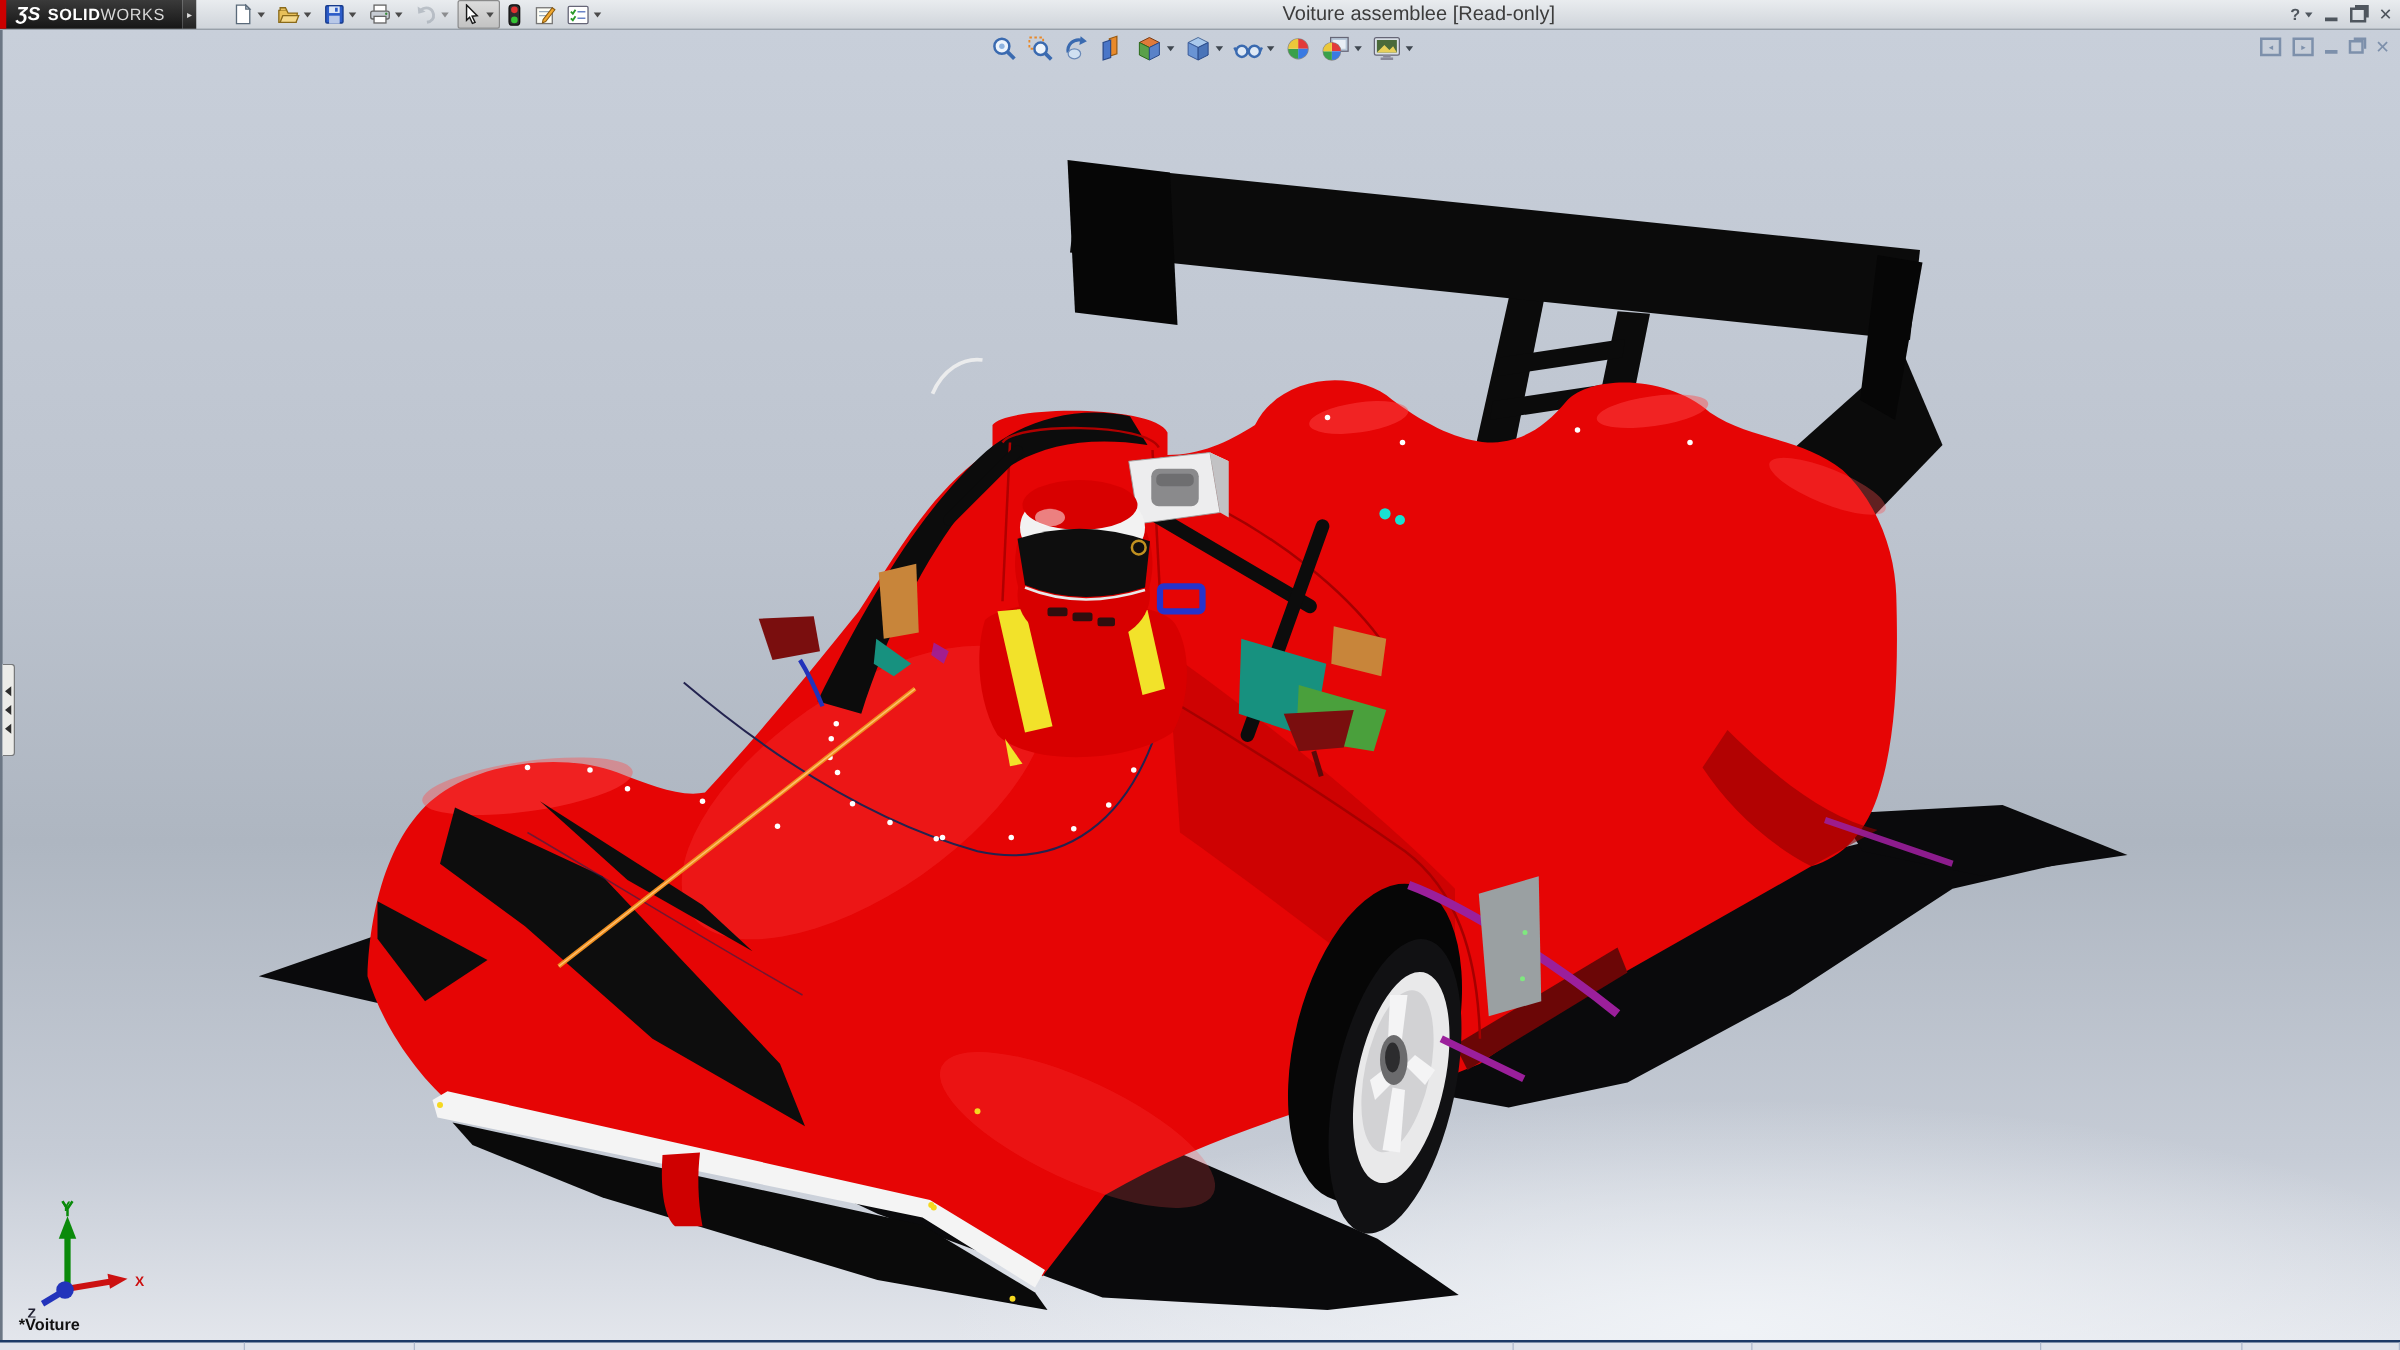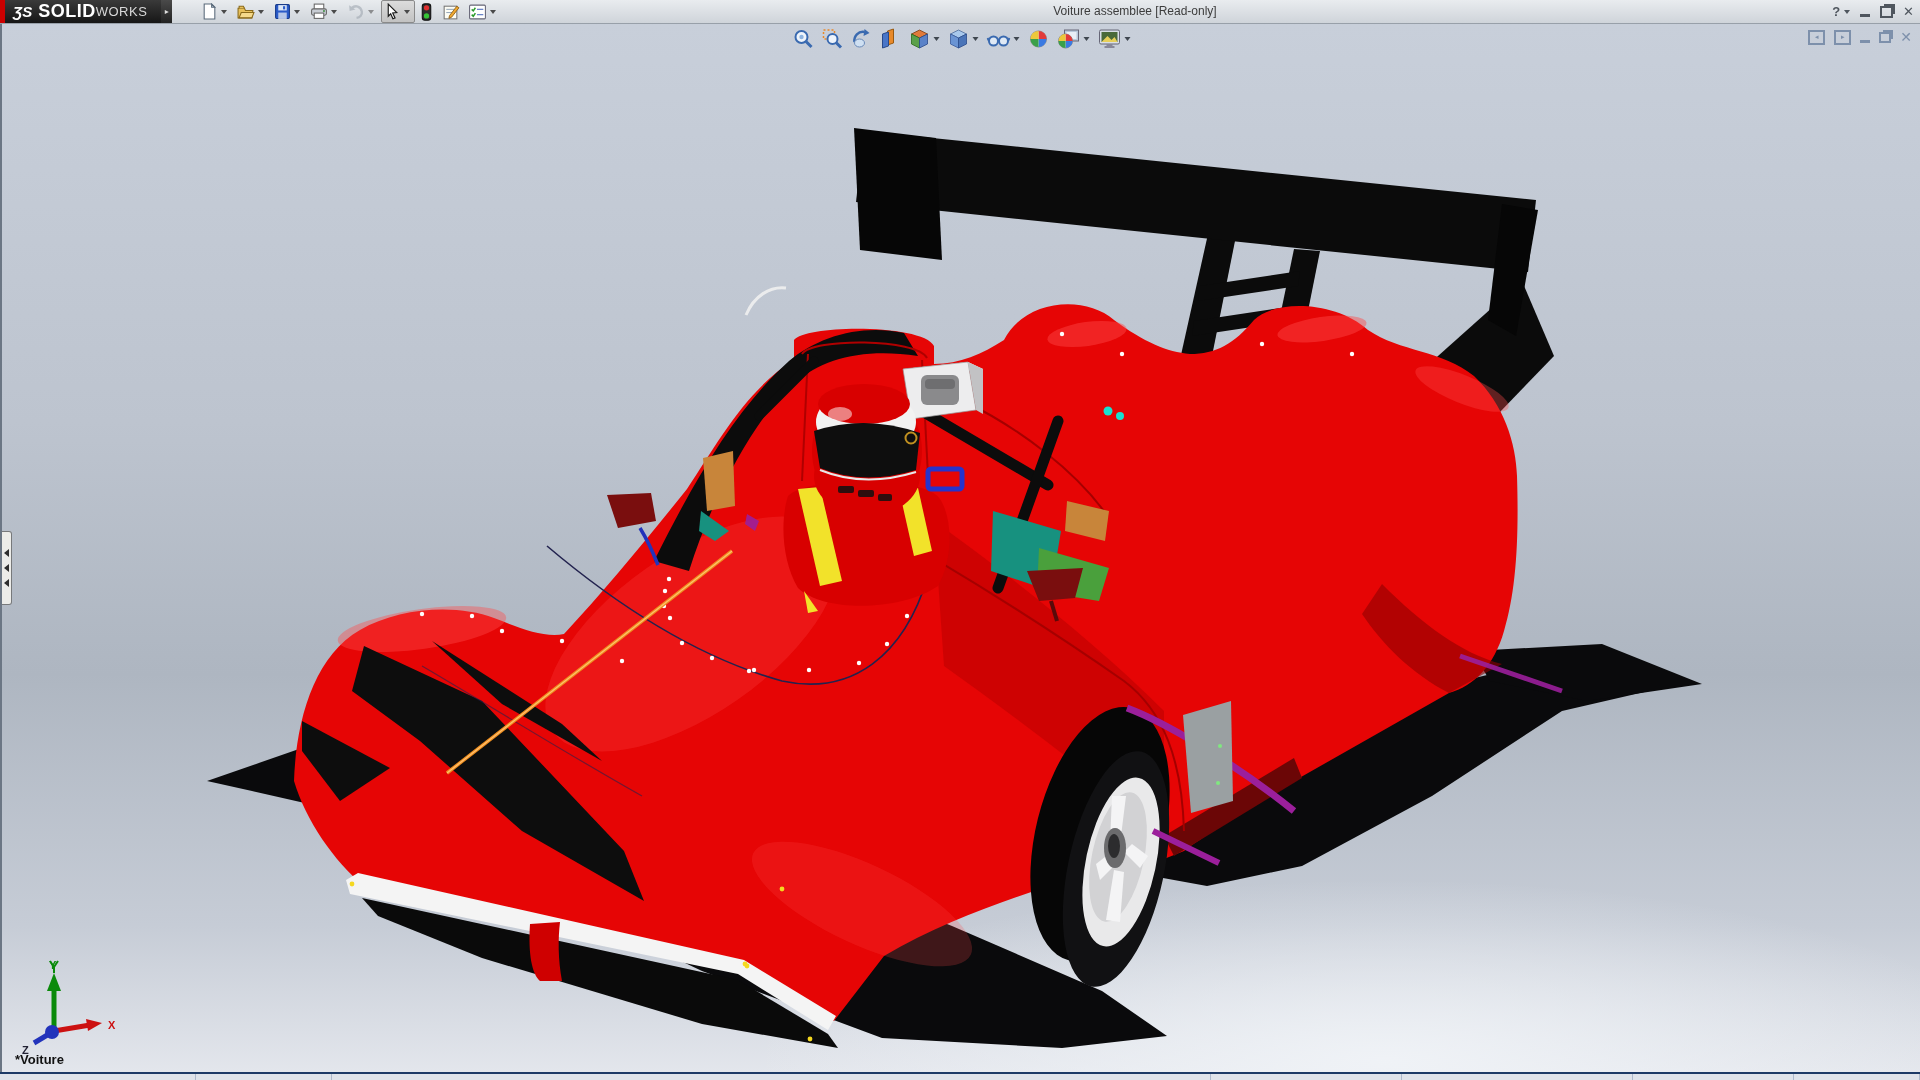--- a/index.html
+++ b/index.html
@@ -7,33 +7,33 @@
   #app{position:absolute;inset:0;}
 
   
   #titlebar{position:absolute;left:0;top:0;width:1920px;height:23px;
     background:linear-gradient(#e9ecef,#cfd4da);border-bottom:1px solid #98a0a9;
     display:flex;align-items:center;}
   #logo{height:23px;display:flex;align-items:center;background:linear-gradient(#3a3a3a,#161616);
     padding:0 14px 0 0;}
   #logo .redstrip{width:5px;height:23px;background:var(--c-logo-red);}
   #logo .mark{color:#fff;font-style:italic;font-weight:bold;font-size:15px;margin:0 6px 0 8px;}
-  #logo .b1{color:#fff;font-weight:bold;font-size:18px;letter-spacing:.5px;}
+  #logo .b1{color:#fff;font-weight:bold;font-size:13px;letter-spacing:.5px;}
   #logo .b2{color:#d8d8d8;font-weight:normal;font-size:13px;letter-spacing:.5px;}
   .flyout{width:11px;height:23px;background:linear-gradient(#4a4a4a,#222);display:flex;
     align-items:center;justify-content:center;color:#ddd;font-size:8px;}
   #maintools{display:flex;align-items:center;margin-left:26px;gap:2px;}
   .tbtn{height:21px;display:flex;align-items:center;padding:0 2px;border:1px solid transparent;border-radius:2px;}
   .tbtn.active{background:linear-gradient(#dcdcdc,#c2c2c2);border:1px solid #8a8a8a;}
   .tbtn.disabled{opacity:.55;}
   .drop{width:0;height:0;border-left:3px solid transparent;border-right:3px solid transparent;
     border-top:4px solid #4a4a4a;margin:0 2px 0 3px;}
   .tbtn svg{display:block;}
   #titletext{position:absolute;left:350px;right:0;top:0;height:23px;line-height:23px;
-    text-align:center;font-size:12px;color:#3c3c3c;}
+    text-align:center;font-size:16px;color:#3c3c3c;}
   #wincontrols{position:absolute;right:6px;top:0;height:23px;display:flex;align-items:center;gap:10px;}
   #wincontrols .wc{color:#4f565e;font-size:13px;font-weight:bold;display:flex;align-items:center;}
   .wc .min{display:inline-block;width:10px;height:3px;background:#4f565e;margin-top:8px;}
   .wc .restore{display:inline-block;width:9px;height:8px;border:2px solid #4f565e;box-shadow:3px -3px 0 -1px #4f565e;}
   .helpdrop{width:0;height:0;border-left:3px solid transparent;border-right:3px solid transparent;
     border-top:4px solid #4f565e;margin-left:4px;}
 
   
   #viewport{position:absolute;left:0;top:24px;width:1920px;height:1048px;
     background:

